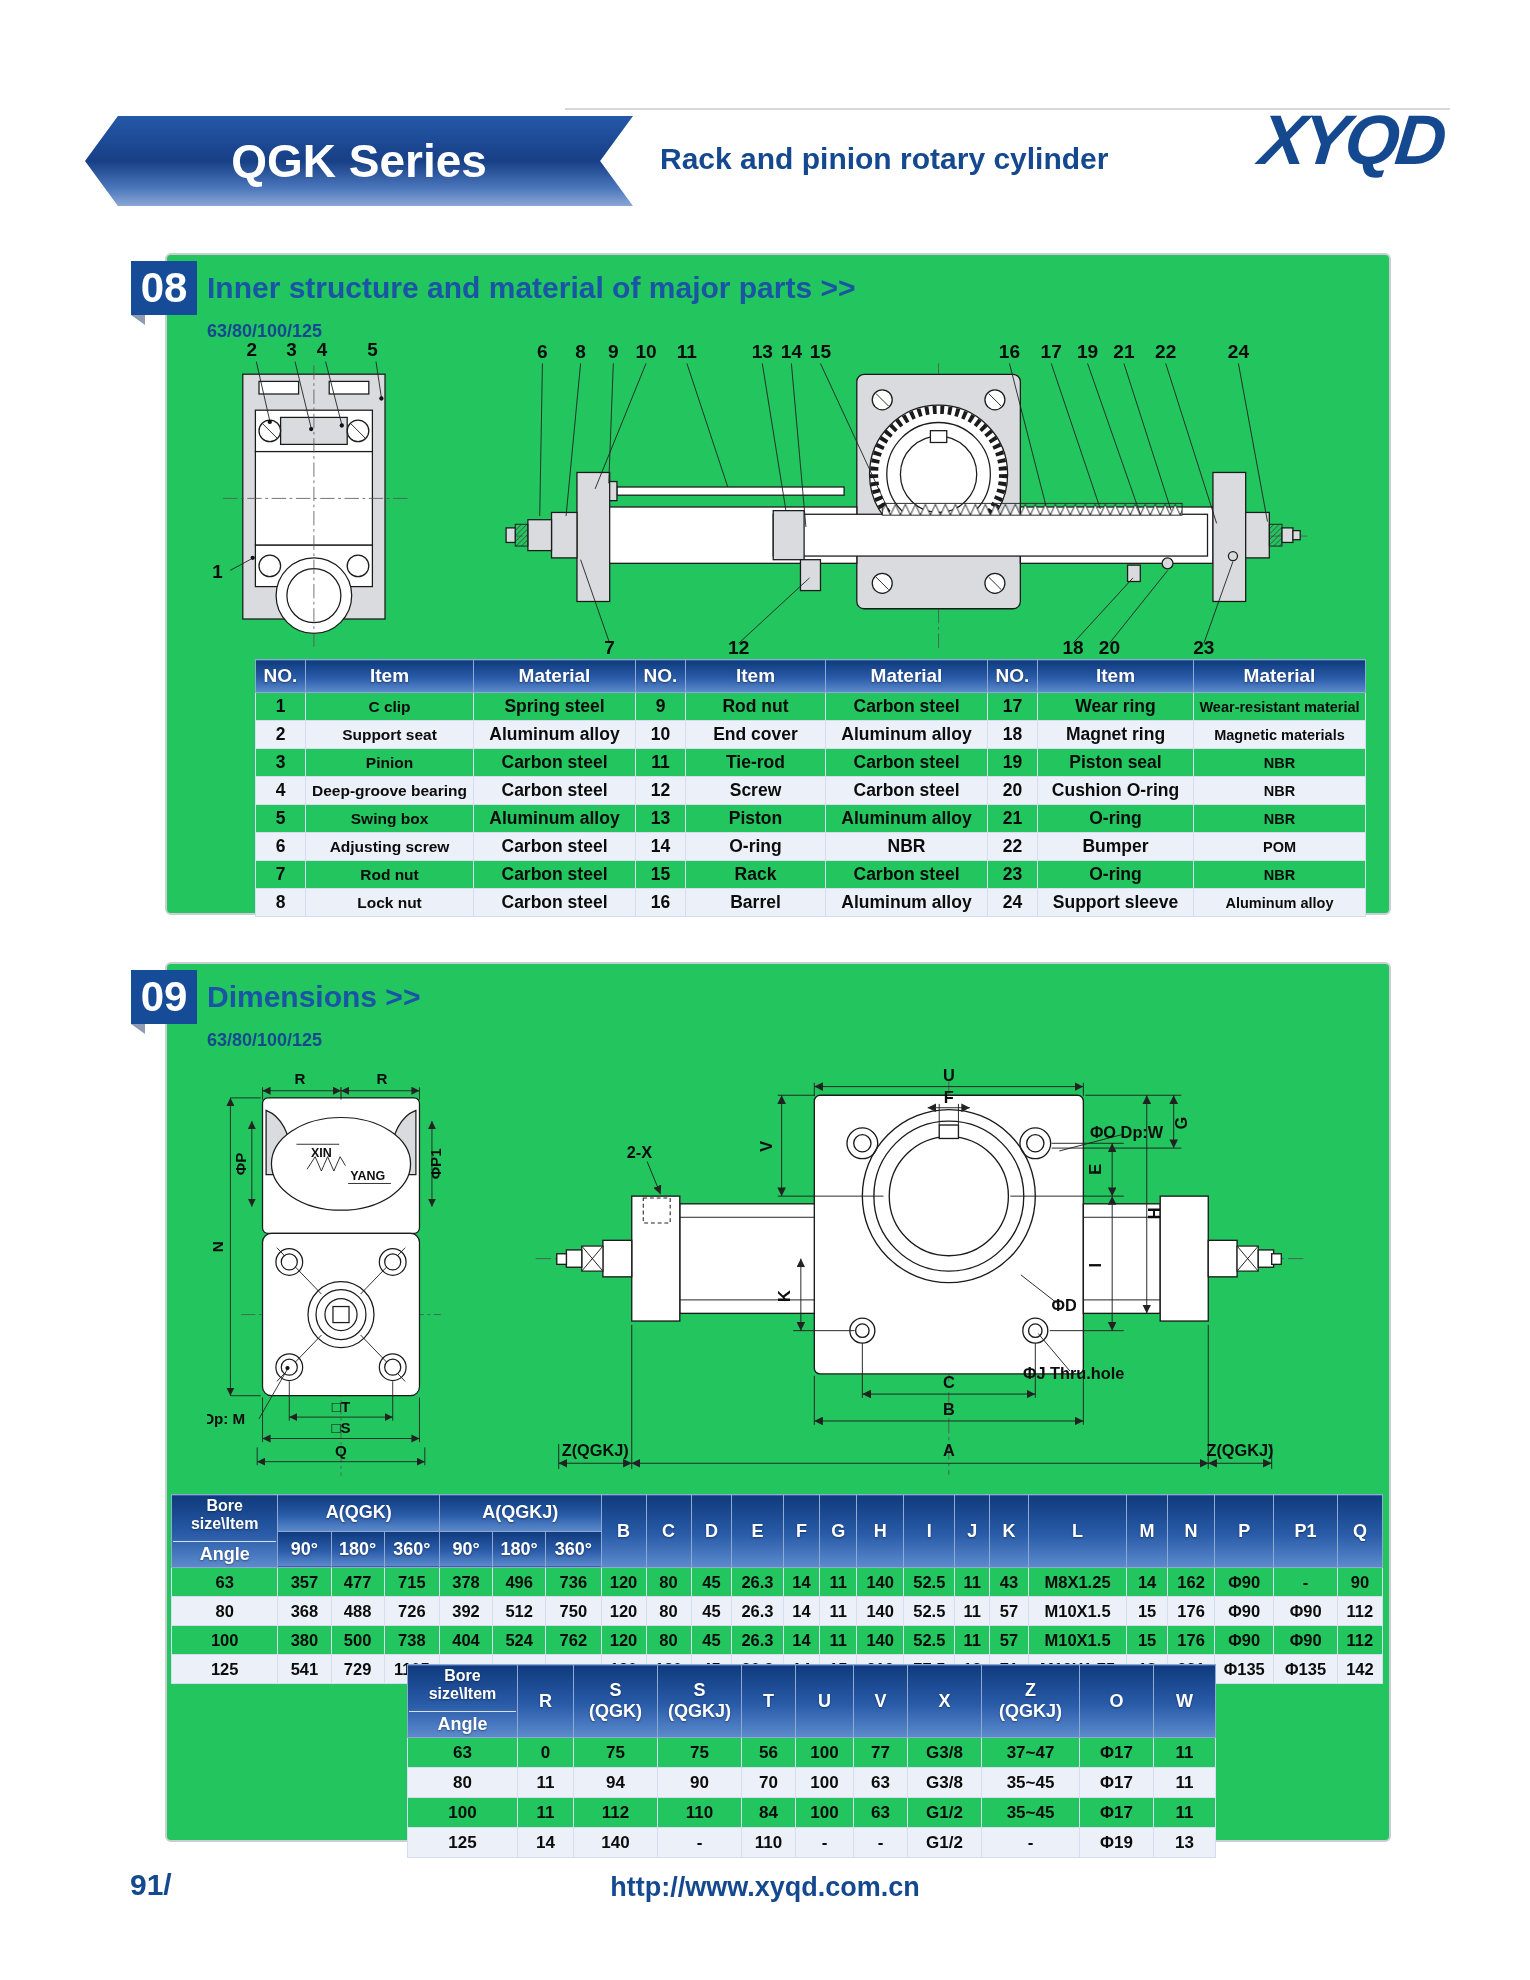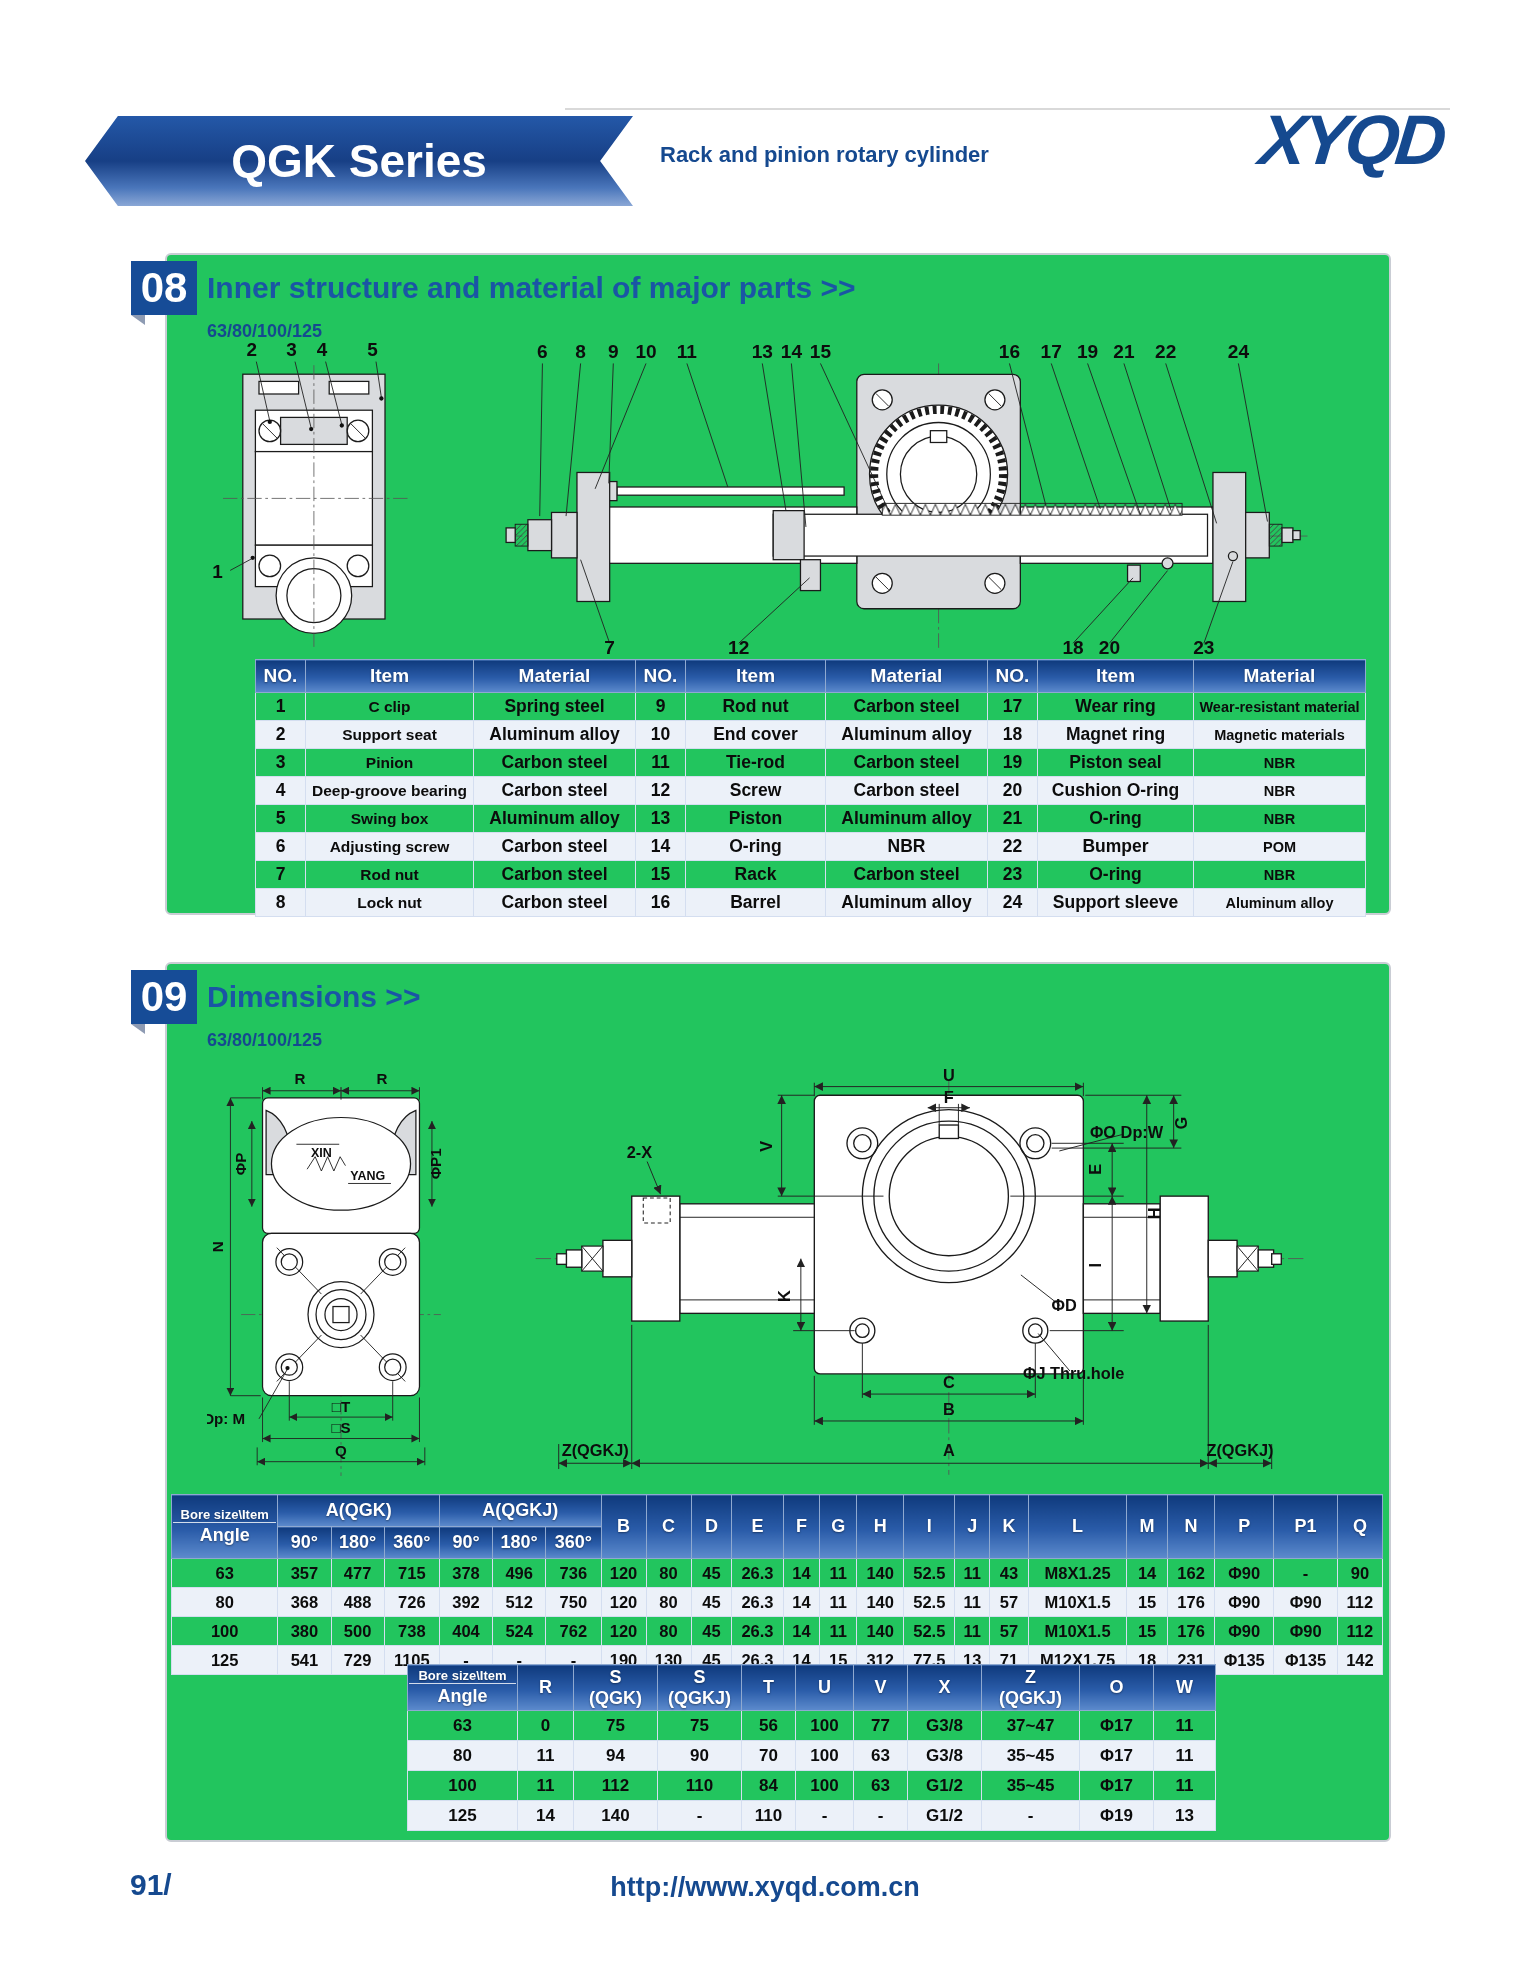--- a/index.html
+++ b/index.html
@@ -6,21 +6,21 @@
   .page{position:relative;width:1530px;height:1980px;background:#fff;
         font-family:"Liberation Sans",sans-serif;overflow:hidden;}
 
   
   .hdr-line{position:absolute;left:565px;top:108px;width:885px;height:2px;background:#d9d9d9;}
   .banner{position:absolute;left:85px;top:116px;width:548px;height:90px;
           background:linear-gradient(180deg,#2458a8 0%,#173f85 50%,#4a76bb 80%,#8aa7d6 100%);
           clip-path:polygon(0 50%,6% 0,100% 0,94% 50%,100% 100%,6% 100%);
           display:flex;align-items:center;justify-content:center;}
   .banner-text{color:#fff;font-size:46px;font-weight:bold;letter-spacing:0px;}
-  .tagline{position:absolute;left:660px;top:142px;font-size:22px;font-weight:bold;color:#15498f;}
+  .tagline{position:absolute;left:660px;top:142px;font-size:30px;font-weight:bold;color:#15498f;}
   .logo{position:absolute;right:88px;top:100px;font-size:70px;font-weight:bold;font-style:italic;
         color:#15498f;letter-spacing:-4px;transform:skewX(-6deg);}
 
   
   .panel{position:absolute;left:165px;width:1222px;background:#22c55e;border:2px solid #c9cdd4;border-radius:6px;}
   .panel1{top:253px;height:658px;}
   .panel2{top:962px;height:876px;}
   .badge{position:absolute;left:-36px;top:6px;width:66px;height:54px;background:#164c97;color:#fff;
          font-size:42px;font-weight:bold;display:flex;align-items:center;justify-content:center;}
   .badge::after{content:"";position:absolute;left:0;top:100%;width:0;height:0;
@@ -42,21 +42,21 @@
   .parts-table td{font-size:17.5px;height:21px;}
   .parts-table td:nth-child(2){font-size:15.5px;}
   .parts-table td:nth-child(9){font-size:14.5px;}
 
   .t1{position:absolute;left:4px;top:530px;width:1212px;}
   .t1 th{font-size:18px;height:27px;}
   .t1 td{font-size:16.5px;height:22px;}
   .t2{position:absolute;left:240px;top:700px;width:744px;}
   .t2 th{font-size:18px;}
   .t2 td{font-size:17px;height:23px;}
-  .corner .c1{font-size:13px;border-bottom:1px solid rgba(255,255,255,.8);padding-bottom:0;}
+  .corner .c1{font-size:16px;border-bottom:1px solid rgba(255,255,255,.8);padding-bottom:8px;}
   .corner .c2{font-size:18px;padding-top:2px;}
   .hl1,.hl2{display:block;line-height:1.15;}
   .hl2:empty{display:none;}
 
   
   .diag{position:absolute;}
   .d1l{left:38px;top:85px;width:252px;height:315px;}
   .d1r{left:300px;top:83px;width:885px;height:318px;}
   .d2f{left:40px;top:100px;width:268px;height:428px;}
   .d2s{left:330px;top:88px;width:846px;height:442px;}

